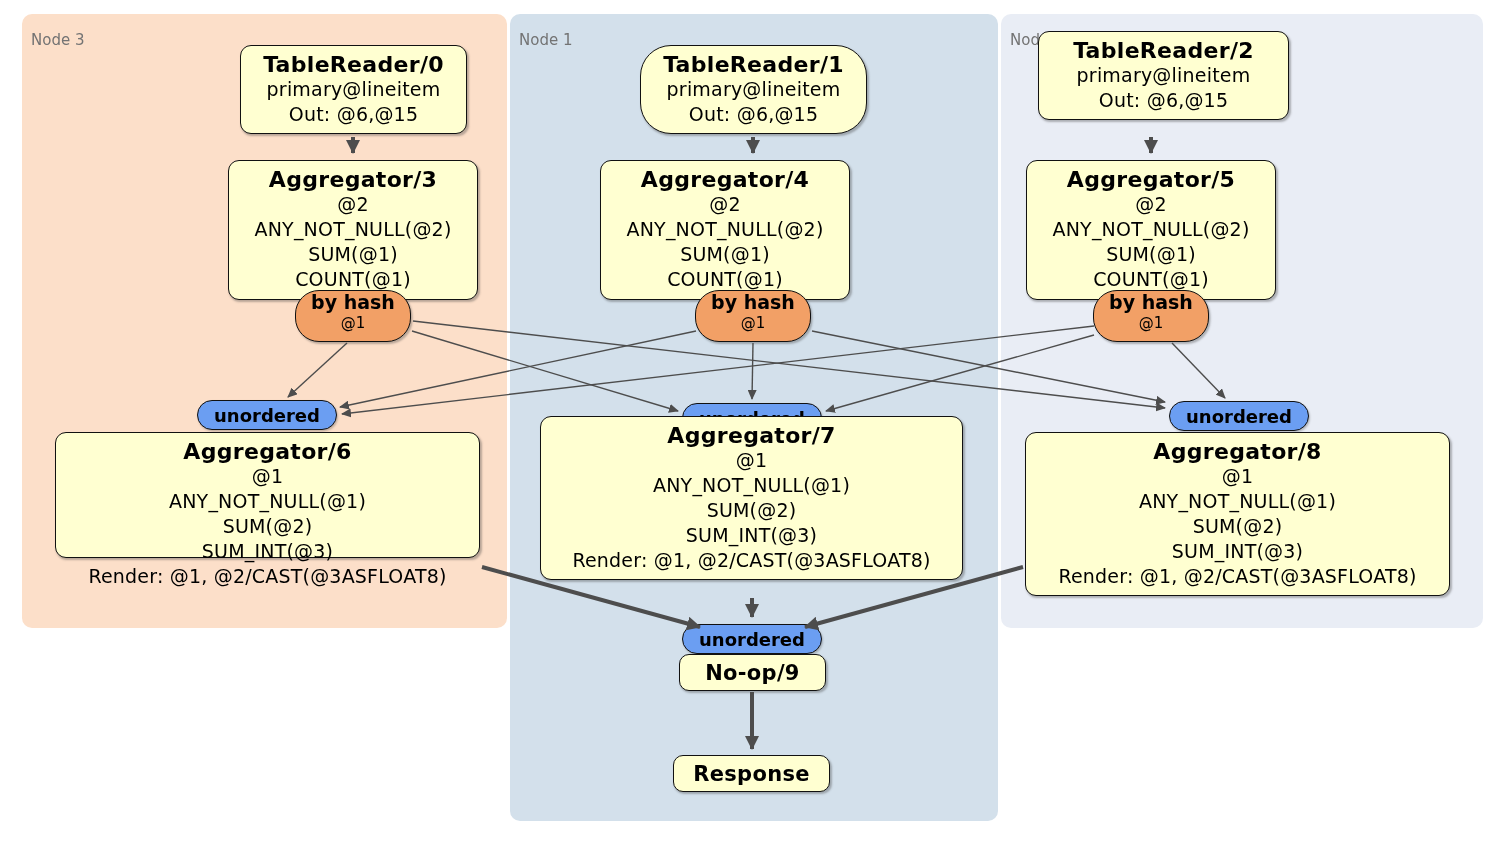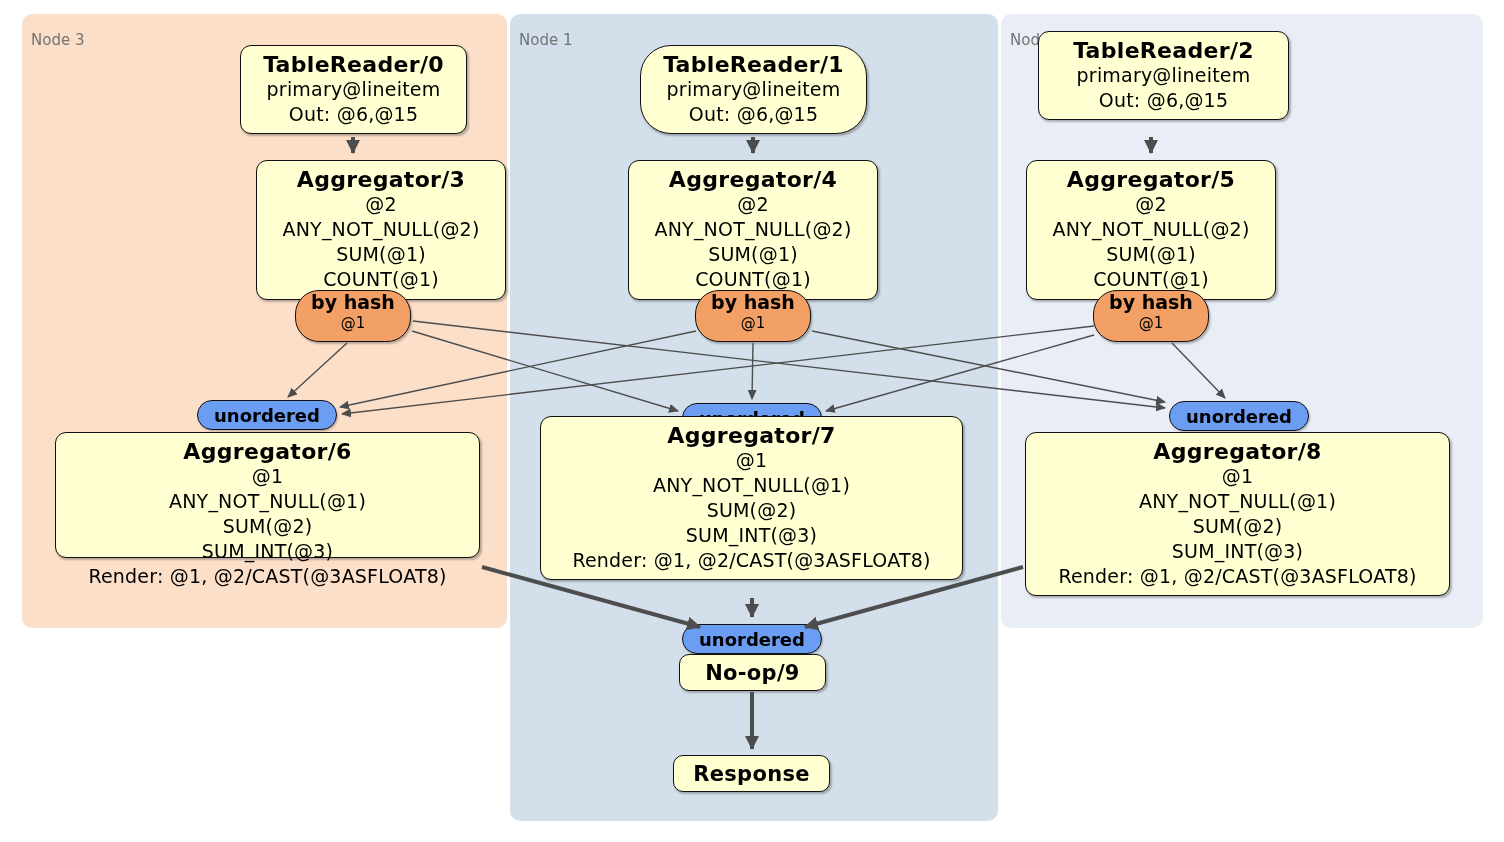--- a/index.html
+++ b/index.html
@@ -73,21 +73,21 @@
   <div class="group" style="left:1001px;top:14px;width:482px;height:614px;background:var(--group-node2-bg);">
     <div class="group-label">Node 1</div>
   </div>
 
   <div class="pbox" style="left:240px;top:45px;width:227px;height:89px;">
     <div class="ptitle">TableReader/0</div>
     <div class="pline">primary@lineitem</div>
     <div class="pline">Out: @6,@15</div>
   </div>
 
-  <div class="pbox" style="left:228px;top:160px;width:250px;height:140px;margin-left:28px;">
+  <div class="pbox" style="left:228px;top:160px;width:250px;height:140px;">
     <div class="ptitle">Aggregator/3</div>
     <div class="pline">@2</div>
     <div class="pline">ANY_NOT_NULL(@2)</div>
     <div class="pline">SUM(@1)</div>
     <div class="pline">COUNT(@1)</div>
   </div>
 
   <div class="router" style="left:295px;top:290px;width:116px;height:52px;">
     <div class="rtitle">by hash</div>
     <div class="rsub">@1</div>
@@ -105,21 +105,21 @@
     <div class="pline">SUM_INT(@3)</div>
     <div class="pline">Render: @1, @2/CAST(@3ASFLOAT8)</div>
   </div>
 
   <div class="pbox" style="left:640px;top:45px;width:227px;height:89px;border-radius:31px;">
     <div class="ptitle">TableReader/1</div>
     <div class="pline">primary@lineitem</div>
     <div class="pline">Out: @6,@15</div>
   </div>
 
-  <div class="pbox" style="left:628px;top:160px;width:250px;height:140px;">
+  <div class="pbox" style="left:600px;top:160px;width:250px;height:140px;">
     <div class="ptitle">Aggregator/4</div>
     <div class="pline">@2</div>
     <div class="pline">ANY_NOT_NULL(@2)</div>
     <div class="pline">SUM(@1)</div>
     <div class="pline">COUNT(@1)</div>
   </div>
 
   <div class="router" style="left:695px;top:290px;width:116px;height:52px;">
     <div class="rtitle">by hash</div>
     <div class="rsub">@1</div>

